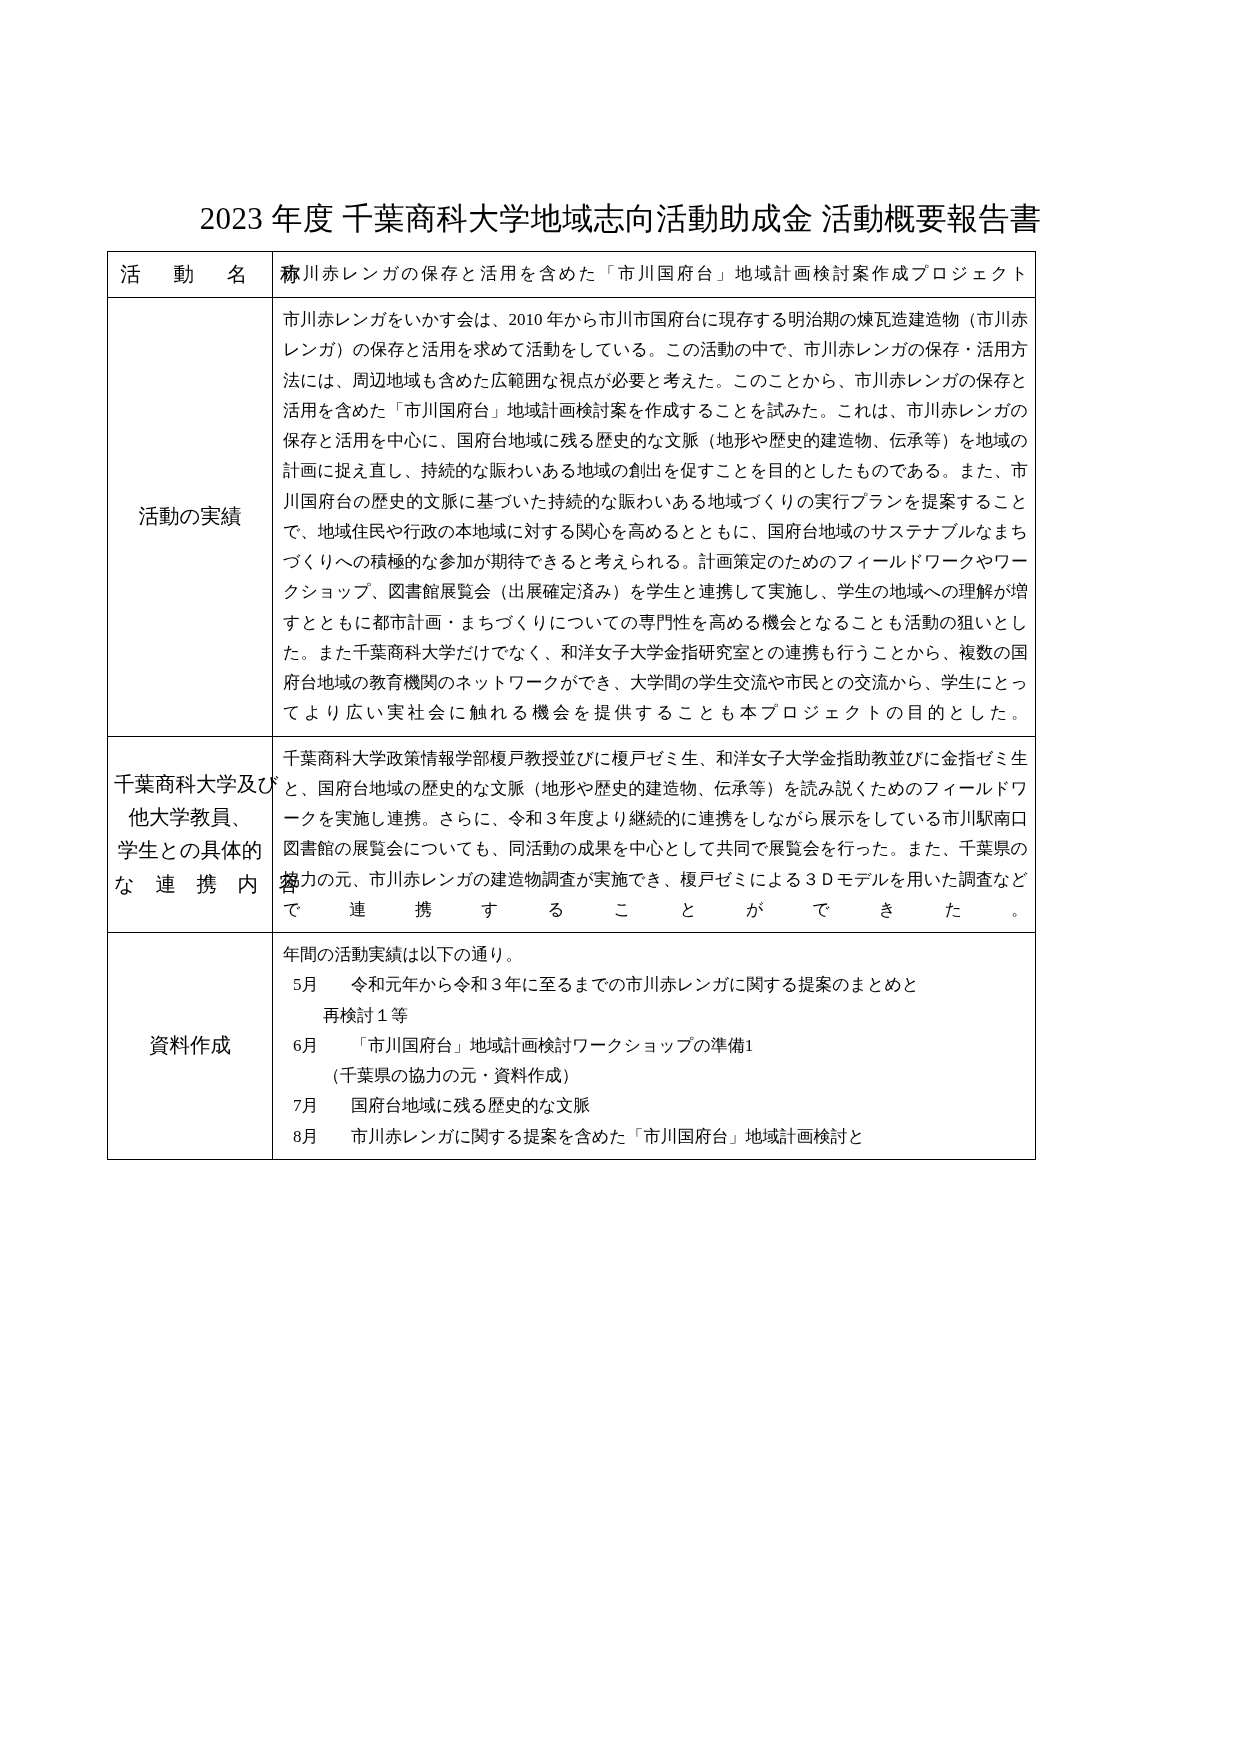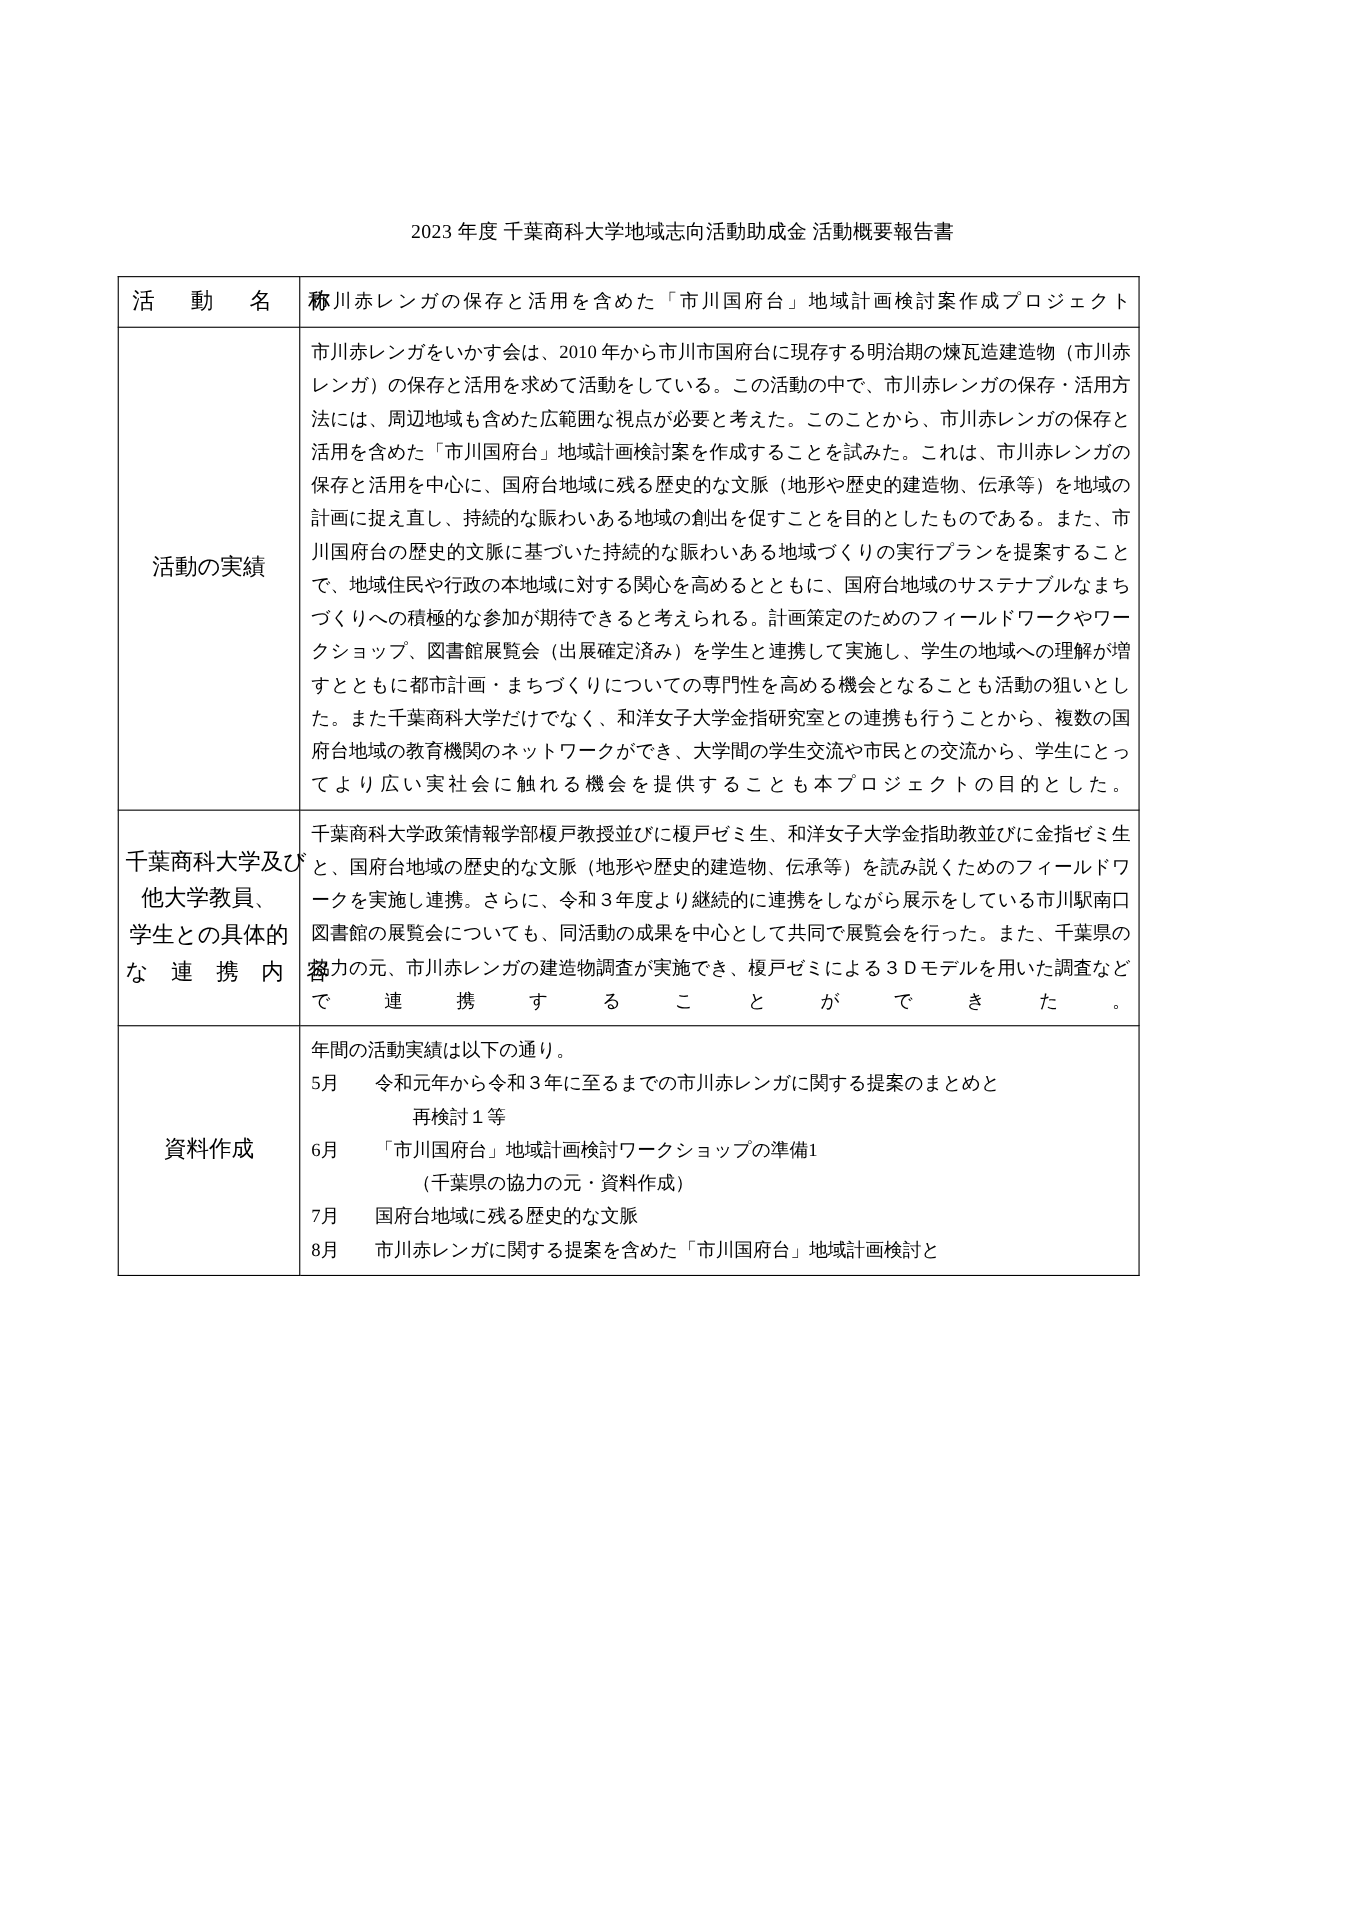--- a/index.html
+++ b/index.html
@@ -23,21 +23,21 @@
     width: 1241px;
     height: 1755px;
     background: #fff;
   }
   .doc-title {
     position: absolute;
     left: 0;
     top: 200px;
     width: 1241px;
     text-align: center;
-    font-size: 18px;
+    font-size: 31px;
     letter-spacing: 0.4px;
     line-height: 1.2;
     white-space: nowrap;
   }
   table.report {
     position: absolute;
     left: 107px;
     top: 251px;
     width: 928px;
     border-collapse: collapse;
@@ -79,24 +79,25 @@
   
   .record-intro { margin: 0 0 0 0; }
   .rec-row {
     display: flex;
     align-items: flex-start;
   }
   .rec-month {
     flex: 0 0 auto;
     width: 58px;
     white-space: nowrap;
+    margin-left: 10px;
   }
   .rec-text { flex: 1 1 auto; }
   .rec-cont {
-    margin-left: 92px;
+    margin-left: 40px;
   }
 </style>
 </head>
 <body>
 
 <div class="page">
 
   <div class="doc-title">2023 年度 千葉商科大学地域志向活動助成金 活動概要報告書</div>
 
   <table class="report">

